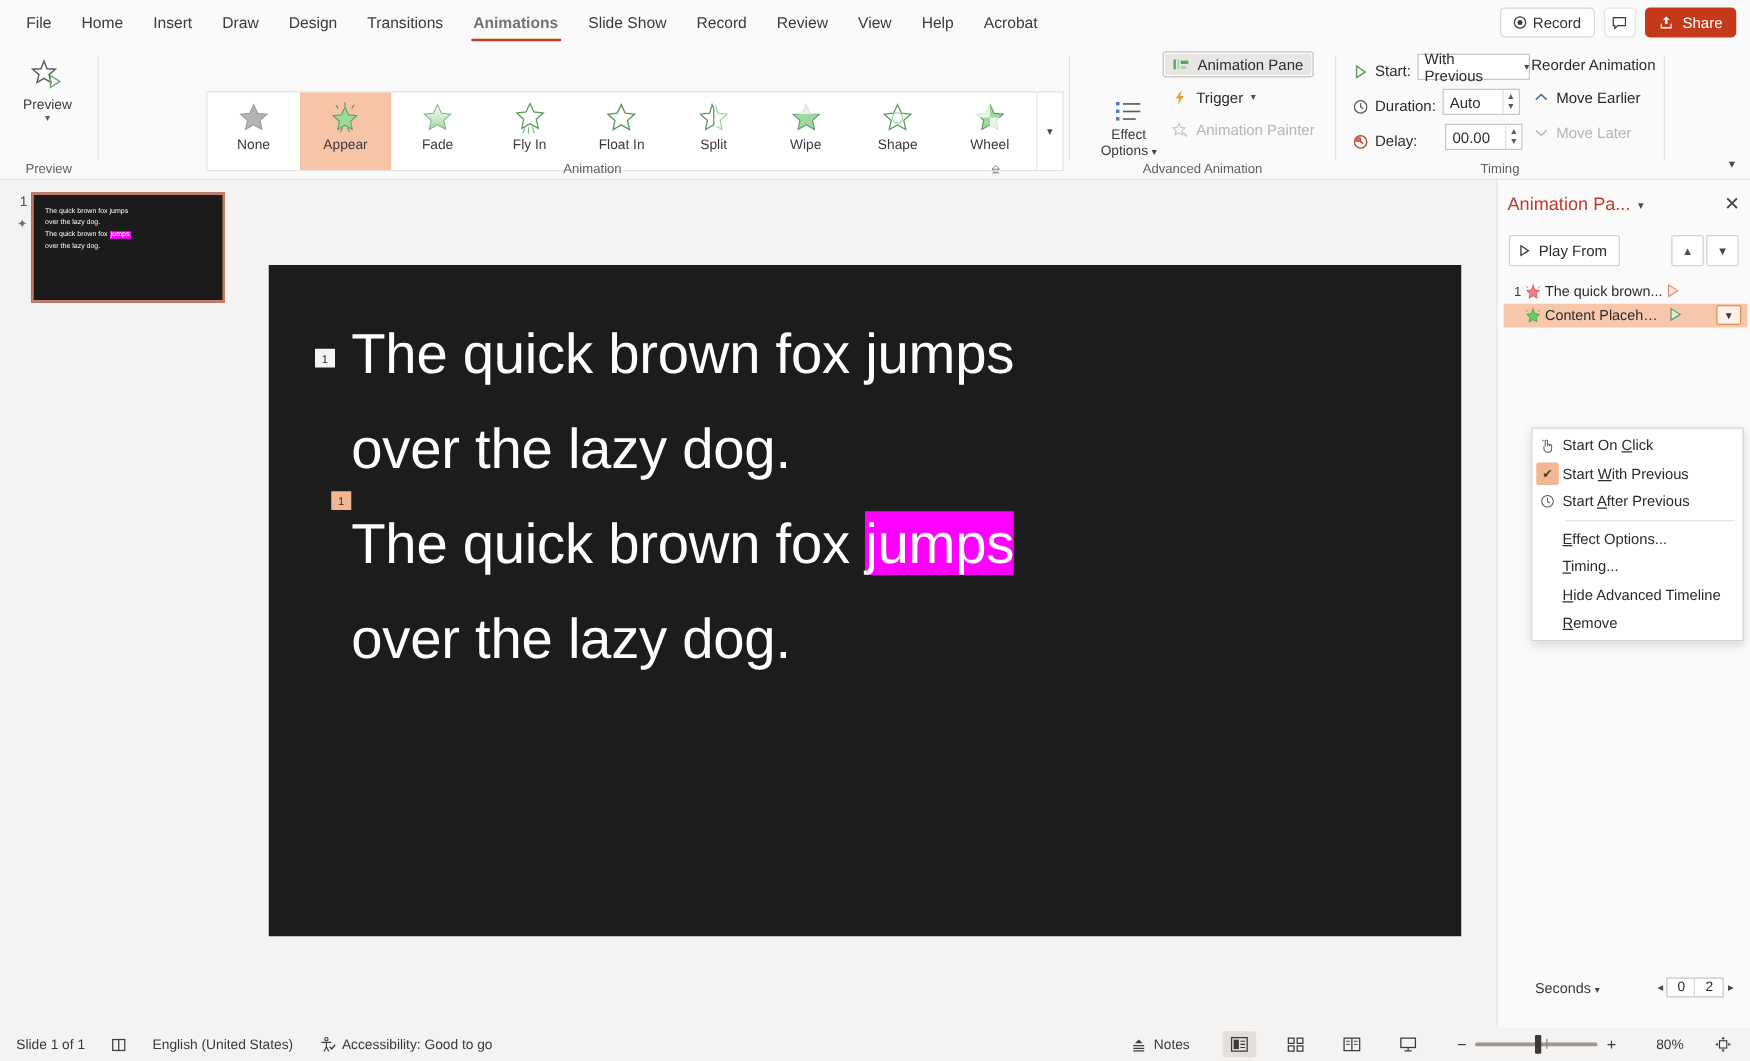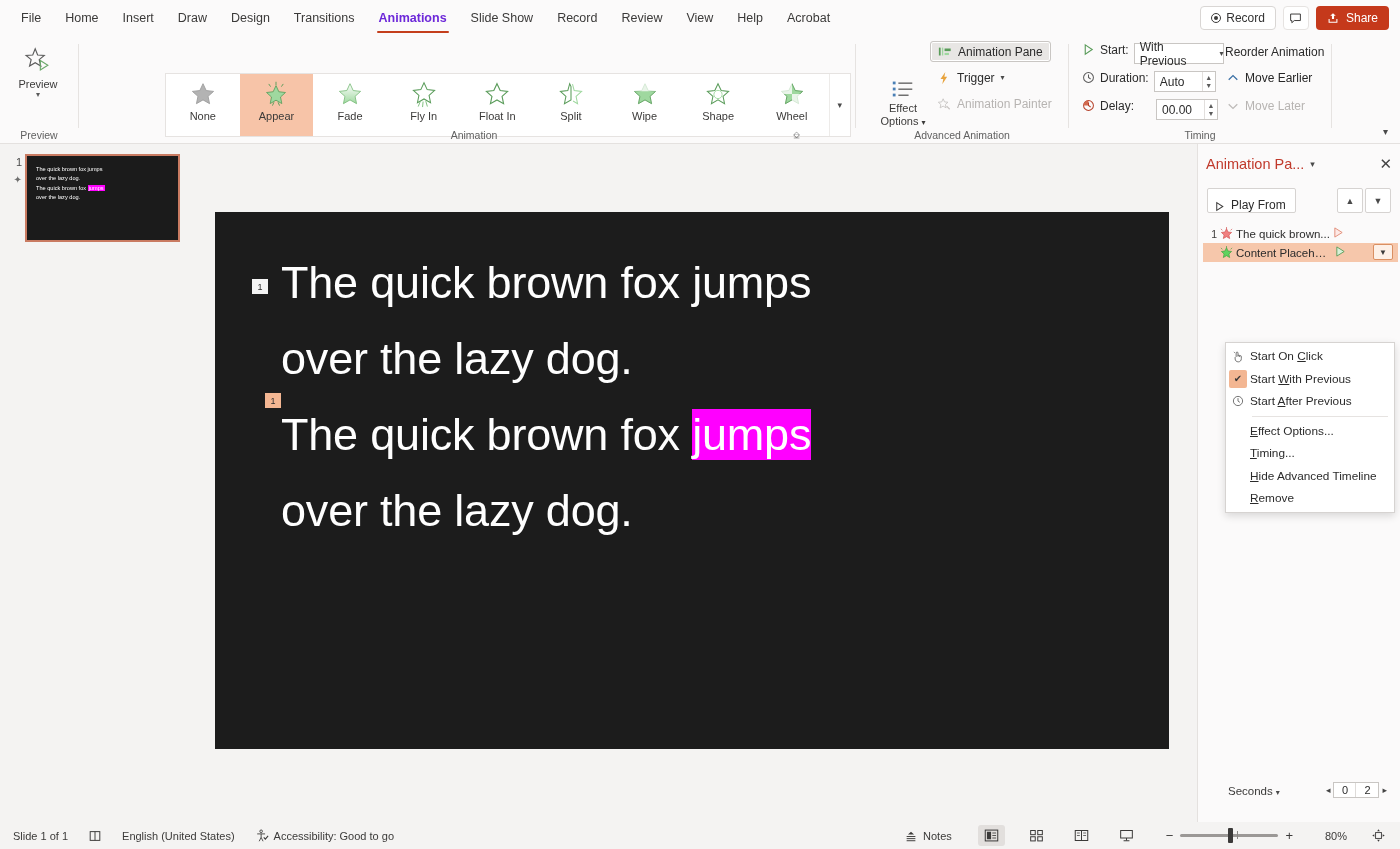--- a/index.html
+++ b/index.html
@@ -15,21 +15,21 @@
   
   .tabbar {
     position:absolute; left:0; top:0; width:1400px; height:36px;
     background:#fbfafa; display:flex; align-items:center;
   }
   .tabs { display:flex; align-items:center; padding-left:10px; gap:2px; }
   .tab {
     font-size:12.5px; color:#3b3a39; padding:6px 11px 7px;
     border-radius:4px; cursor:pointer; position:relative; white-space:nowrap;
   }
-  .tab.active { color:#6d28d9; font-weight:600; }
+  .tab.active { color:#737373; font-weight:600; }
   .tab.active::after {
     content:""; position:absolute; left:9px; right:9px; bottom:-1px;
     height:2px; background:#c43e1c; border-radius:1px;
   }
   .tabbar-right {
     margin-left:auto; display:flex; align-items:center; gap:7px; padding-right:11px;
   }
   .btn-record {
     display:flex; align-items:center; gap:5px;
     border:1px solid #d9d6d4; background:#fff; border-radius:4px;
@@ -108,21 +108,21 @@
     height:21px; padding:0 7px; font-size:12px; color:#2b2b2b;
     border-radius:3px; cursor:pointer; white-space:nowrap;
   }
   .cmdrow.toggled {
     background:#e8e6e4; border:1px solid #c9c6c3; box-shadow:inset 0 0 0 1px #fff;
   }
   .cmdrow.disabled { color:#b7b4b2; cursor:default; }
 
   
   .timing-row {
-    position:absolute; display:flex; align-items:flex-start; gap:5px; font-size:12px; color:#2b2b2b;
+    position:absolute; display:flex; align-items:flex-end; gap:5px; font-size:12px; color:#2b2b2b;
   }
   .tfield {
     border:1px solid #c9c6c3; background:#fff; height:21px;
     display:flex; align-items:center; font-size:12px; color:#2b2b2b;
   }
   .tfield .txt { padding:0 5px; }
   .tfield .dd {
     width:16px; height:19px; display:flex; align-items:center; justify-content:center;
     font-size:8px; color:#4a4a4a; cursor:pointer;
   }
@@ -197,21 +197,21 @@
     position:absolute; left:0; top:6px; right:0; height:28px;
     display:flex; align-items:center; padding:0 8px;
   }
   .ap-title { font-size:14.5px; color:#c0392b; }
   .ap-caret { margin-left:6px; font-size:9px; color:#4a4a4a; cursor:pointer; }
   .ap-close {
     margin-left:auto; font-size:15px; color:#444; cursor:pointer; line-height:14px;
   }
   .ap-toolbar { position:absolute; left:9px; top:44px; right:9px; height:26px; }
   .playfrom {
-    display:inline-flex; align-items:flex-end; gap:6px; height:25px;
+    display:inline-flex; align-items:center; gap:6px; height:25px;
     border:1px solid #d6d3d1; background:#fff; border-radius:2px;
     padding:0 9px 0 6px; font-size:12px; color:#2b2b2b; cursor:pointer;
   }
   .ap-updown {
     position:absolute; right:0; top:0; display:flex; gap:2px;
   }
   .updown-btn {
     width:26px; height:25px; border:1px solid #d6d3d1; background:#fff;
     border-radius:2px; display:flex; align-items:center; justify-content:center;
     font-size:9px; color:#4a4a4a; cursor:pointer;

